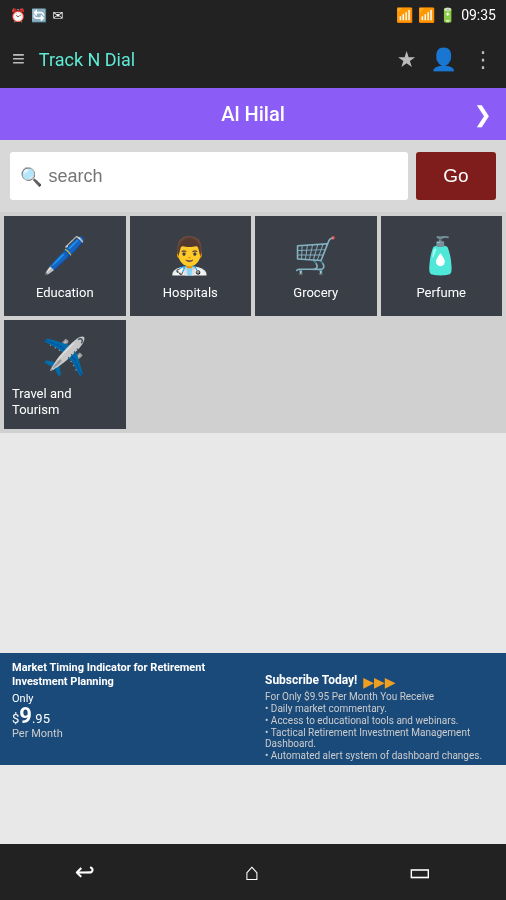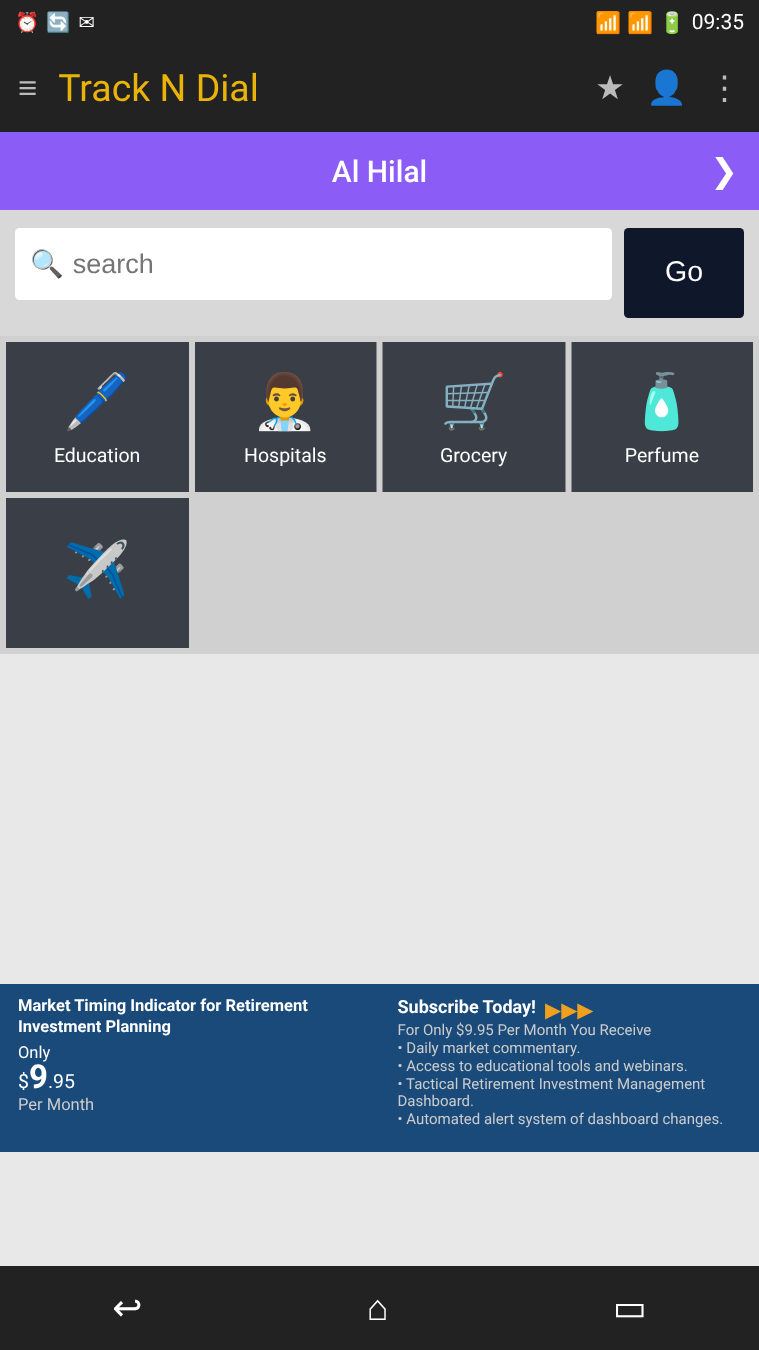--- a/index.html
+++ b/index.html
@@ -29,22 +29,22 @@
     
     .app-bar {
       background: #222;
       height: 58px;
       display: flex;
       align-items: center;
       padding: 0 12px;
       gap: 14px;
     }
     .app-bar-title {
-      color: #eab308;
-      font-size: 25px;
+      color: #5eead4;
+      font-size: 18px;
       font-weight: 400;
       flex: 1;
     }
     .app-bar-icon {
       color: #bbb;
       font-size: 22px;
       cursor: pointer;
     }
 
     
@@ -91,26 +91,26 @@
     }
     .search-input {
       border: none;
       outline: none;
       font-size: 18px;
       color: #4d7c0f;
       width: 100%;
       background: transparent;
     }
     .go-button {
-      background: #0f172a;
+      background: #7f1d1d;
       color: white;
       border: none;
       border-radius: 3px;
       width: 80px;
-      height: 60px;
+      height: 48px;
       font-size: 19px;
       font-weight: 500;
       cursor: pointer;
     }
 
     
     .categories-grid {
       background: #d0d0d0;
       padding: 4px;
       display: grid;
@@ -175,21 +175,21 @@
       font-size: 22px;
       font-weight: bold;
       color: white;
       line-height: 1;
     }
     .ad-price-super { font-size: 13px; vertical-align: top; margin-top: 4px; display: inline-block; }
     .ad-price-cents { font-size: 13px; vertical-align: top; margin-top: 4px; display: inline-block; }
     .ad-per { font-size: 11px; color: #ccc; }
     .ad-right {
       flex: 1;
-      padding: 8px 12px;
+      padding: 20px 12px;
       color: white;
     }
     .ad-right-title {
       font-size: 12px;
       font-weight: bold;
       margin-bottom: 4px;
     }
     .ad-right-sub { font-size: 10px; color: #ccc; margin-bottom: 1px; }
     .ad-arrows { color: #f0a020; font-size: 14px; }
 
@@ -271,20 +271,21 @@
   </div>
   <div class="category-item">
     <span class="category-icon perfume-icon">🧴</span>
     <span class="category-label">Perfume</span>
   </div>
 </div>
 
 <div class="categories-grid-row2">
   <div class="category-item">
     <span class="category-icon travel-icon">✈️</span>
+    <span class="category-label">Travel and Tourism</span>
   </div>
 </div>
 
 <div class="empty-area"></div>
 
 <div class="ad-banner">
   <div class="ad-left">
     <div class="ad-left-title">Market Timing Indicator for Retirement Investment Planning</div>
     <div style="display:flex; align-items:baseline; gap:2px; margin-top:2px;">
       <span style="font-size:11px; color:white;">Only</span>

